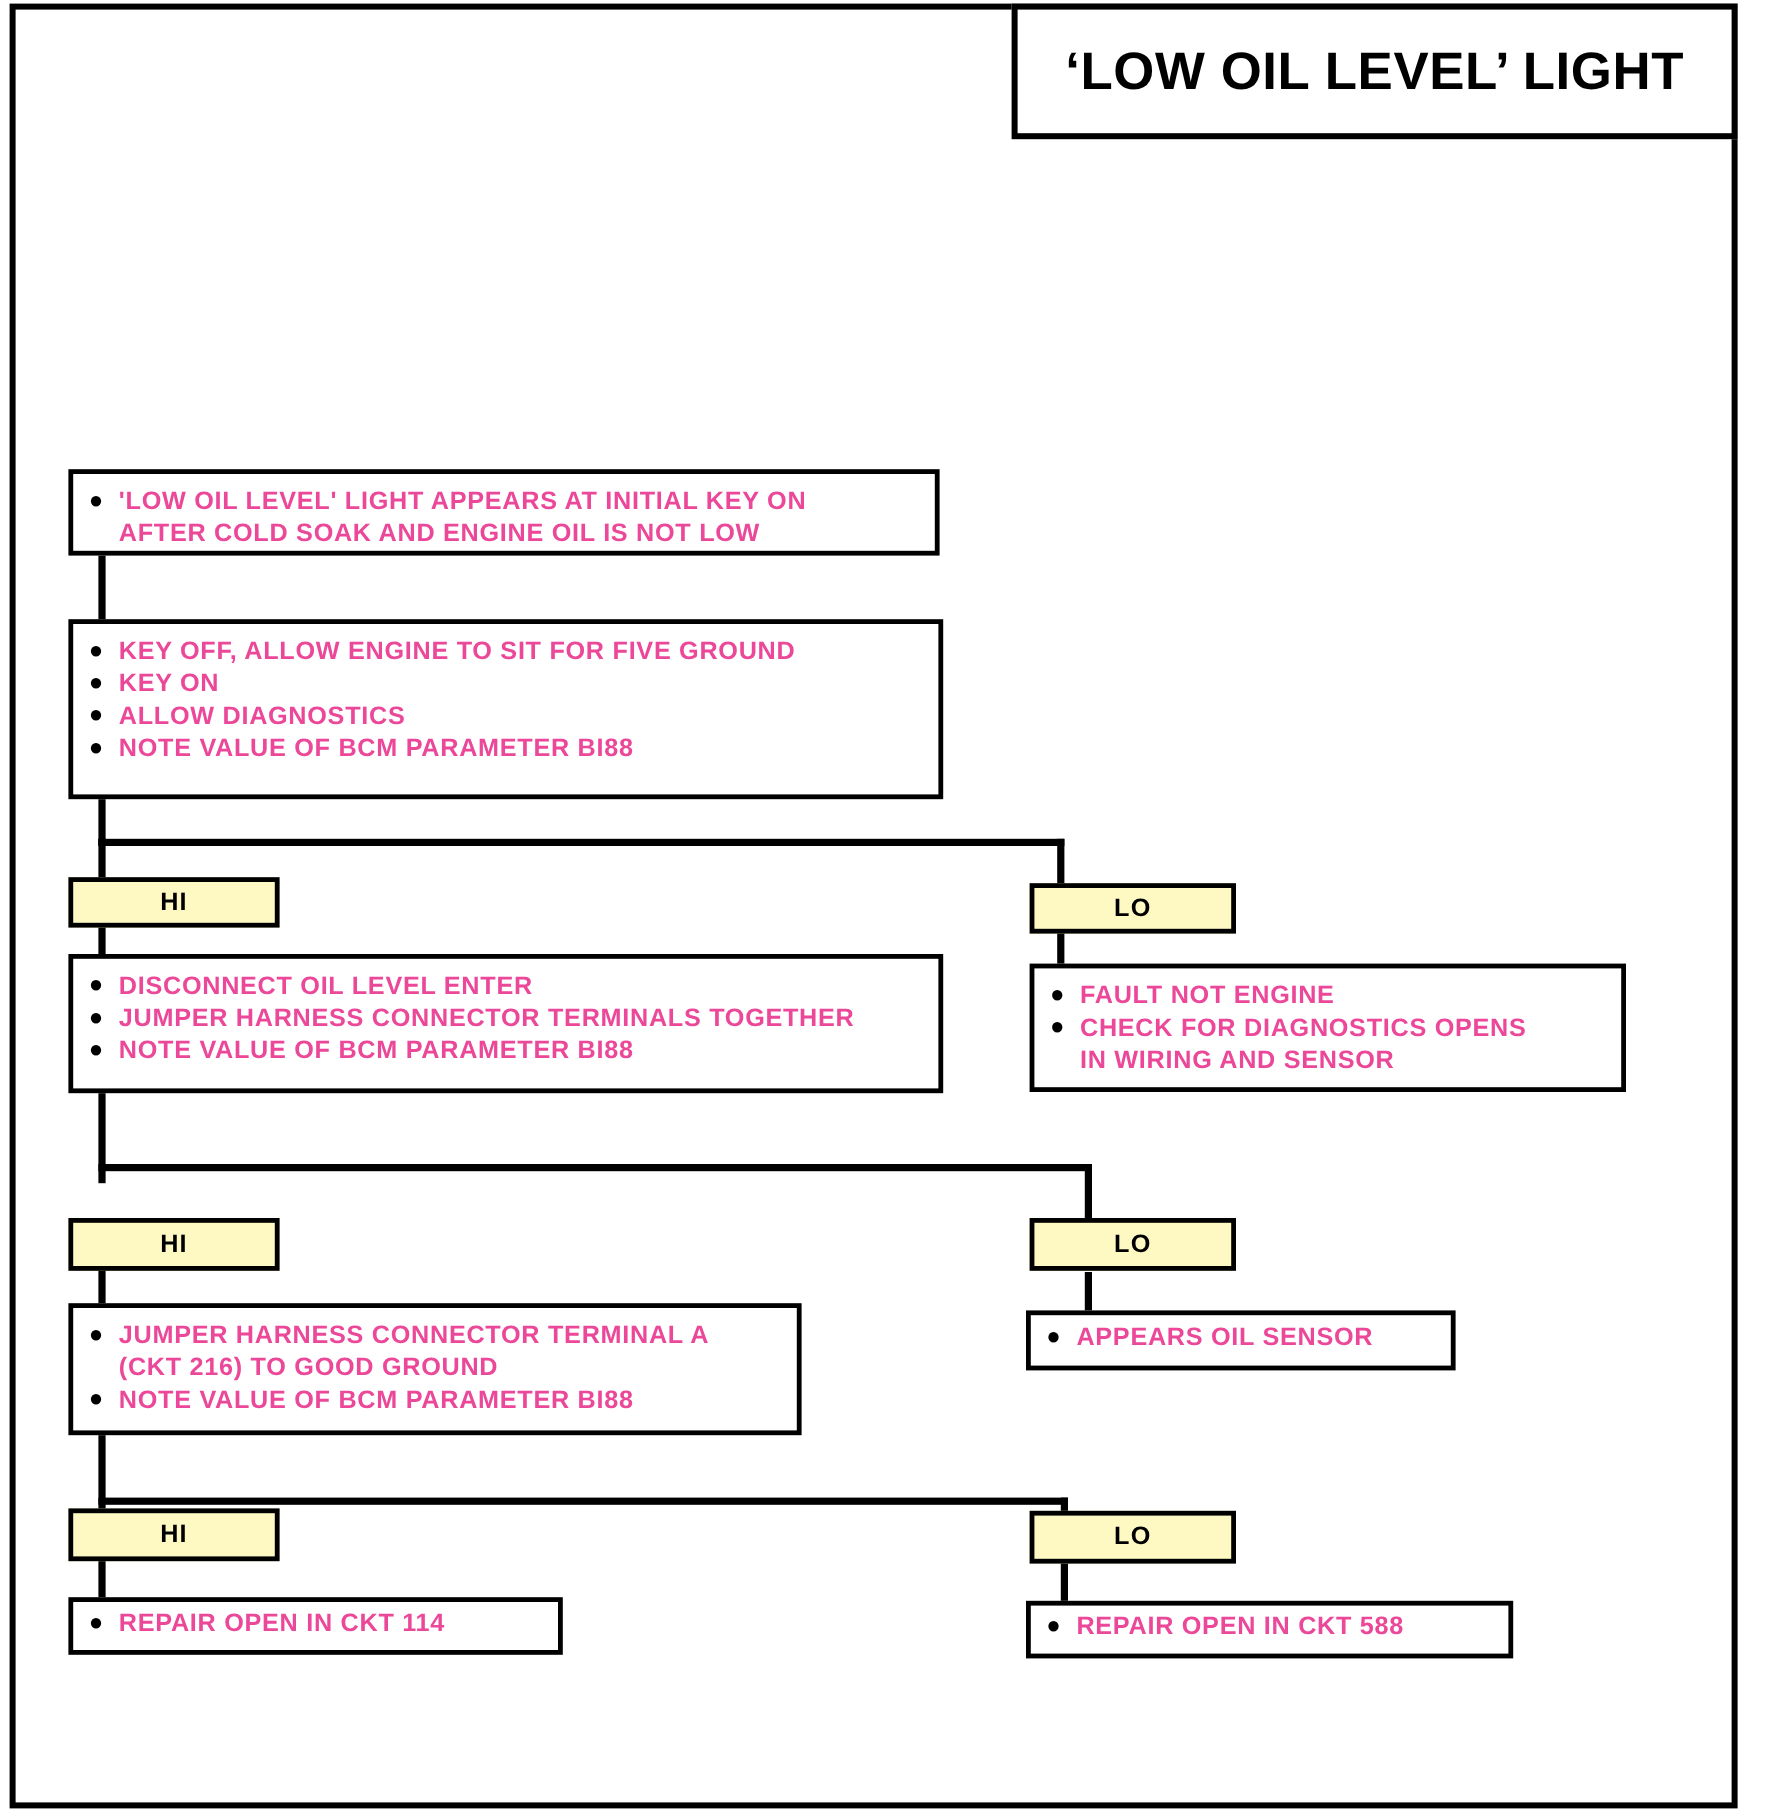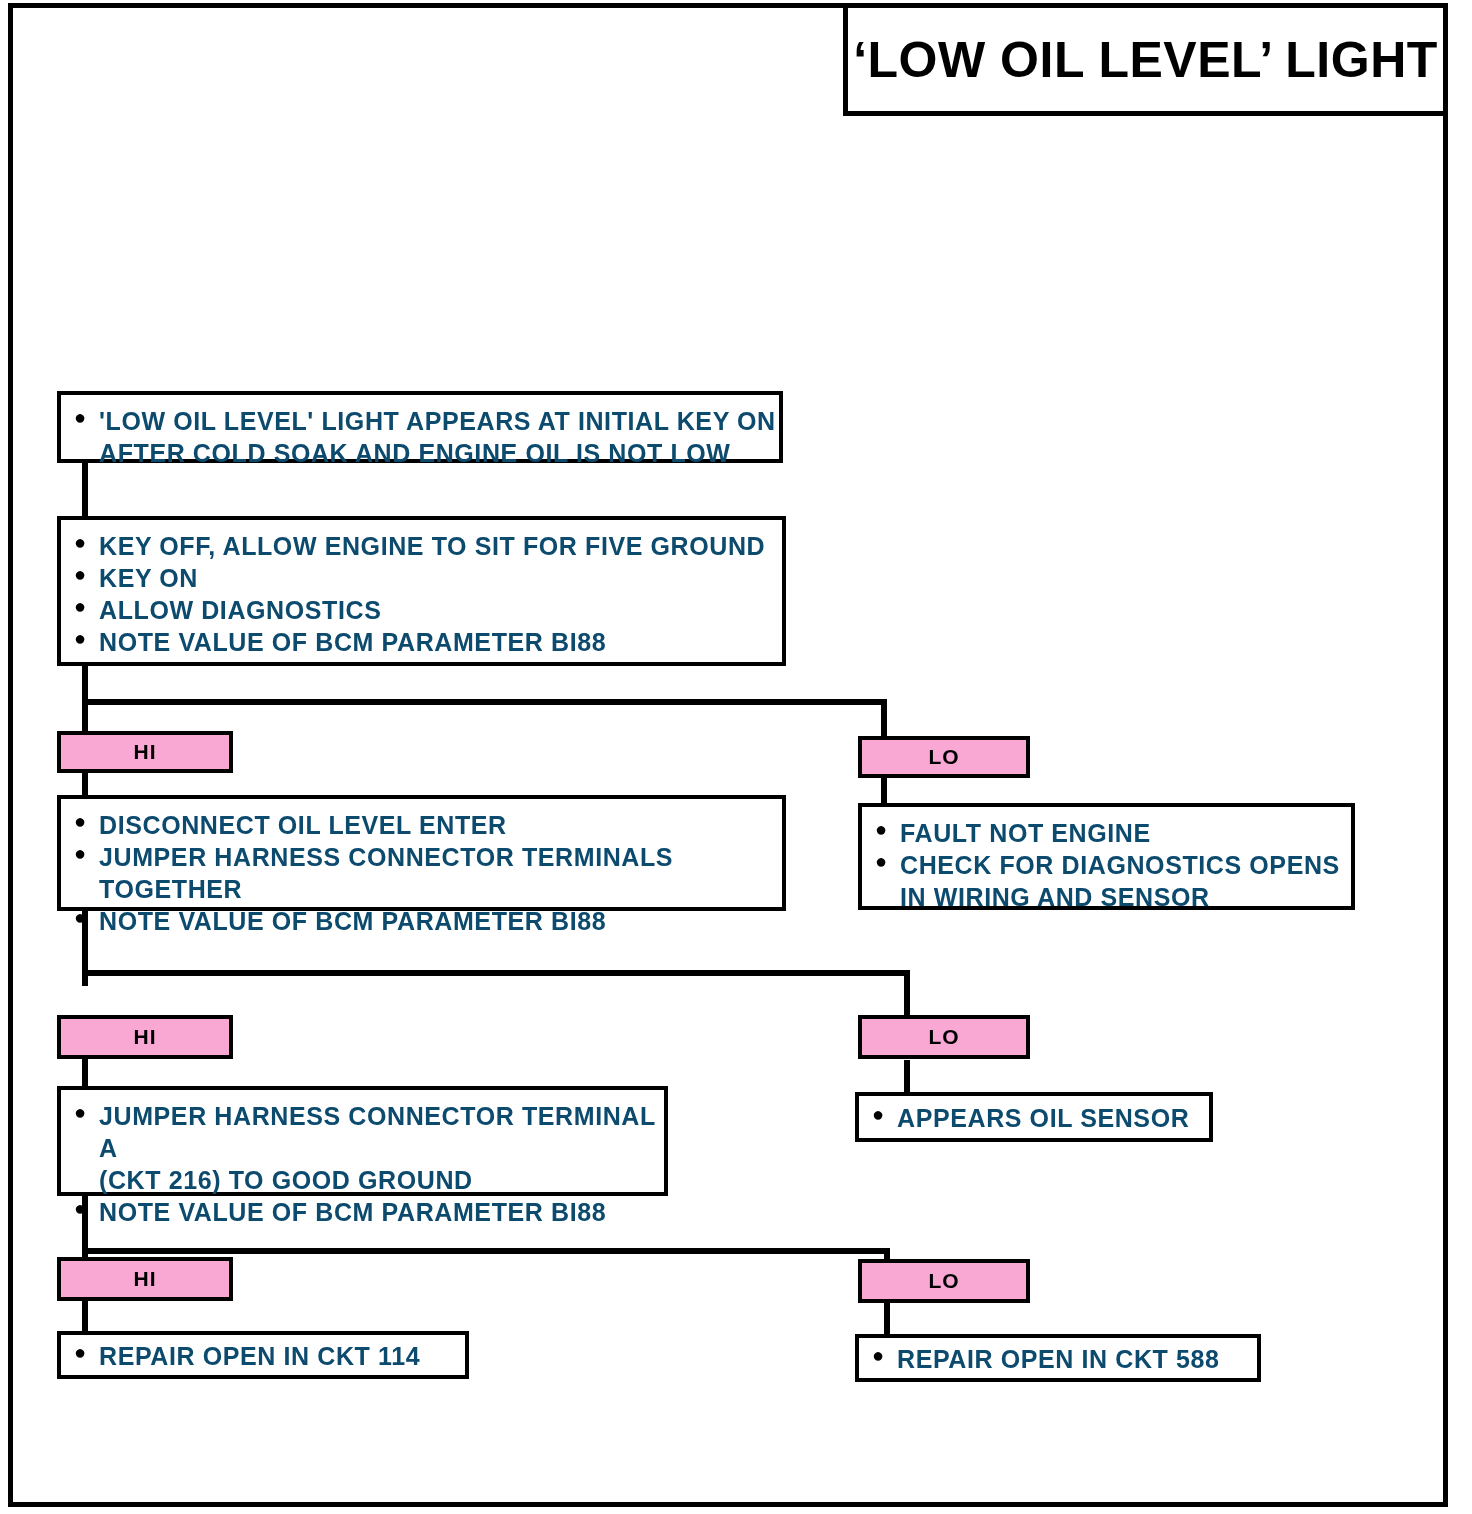--- a/index.html
+++ b/index.html
@@ -35,21 +35,21 @@
     width: 605px;
     height: 113px;
     border: 5px solid #000000;
     box-sizing: border-box;
     background: #ffffff;
     display: flex;
     align-items: center;
     justify-content: center;
   }
   #title-text {
-    font-size: 50px;
+    font-size: 44px;
     font-weight: bold;
     letter-spacing: 0.5px;
     white-space: nowrap;
     color: #000000;
   }
   
   .node {
     position: absolute;
     border: 4px solid #000000;
     box-sizing: border-box;
@@ -67,32 +67,32 @@
   .bullet-mark {
     flex: 0 0 auto;
     width: 38px;
     text-align: center;
     font-size: 20px;
     line-height: 1.28;
     color: #000000;
   }
   .bullet-text {
     flex: 1 1 auto;
-    font-size: 25px;
+    font-size: 21px;
     font-weight: bold;
     letter-spacing: 0.6px;
-    color: #0c4a6e;
+    color: #ec4899;
     white-space: pre-line;
   }
   
   .pill {
     position: absolute;
     border: 4px solid #000000;
     box-sizing: border-box;
-    background: #f9a8d4;
+    background: #fef9c3;
     display: flex;
     align-items: center;
     justify-content: center;
     z-index: 3;
   }
   .pill-label {
     font-size: 21px;
     font-weight: bold;
     letter-spacing: 1px;
     color: #000000;

